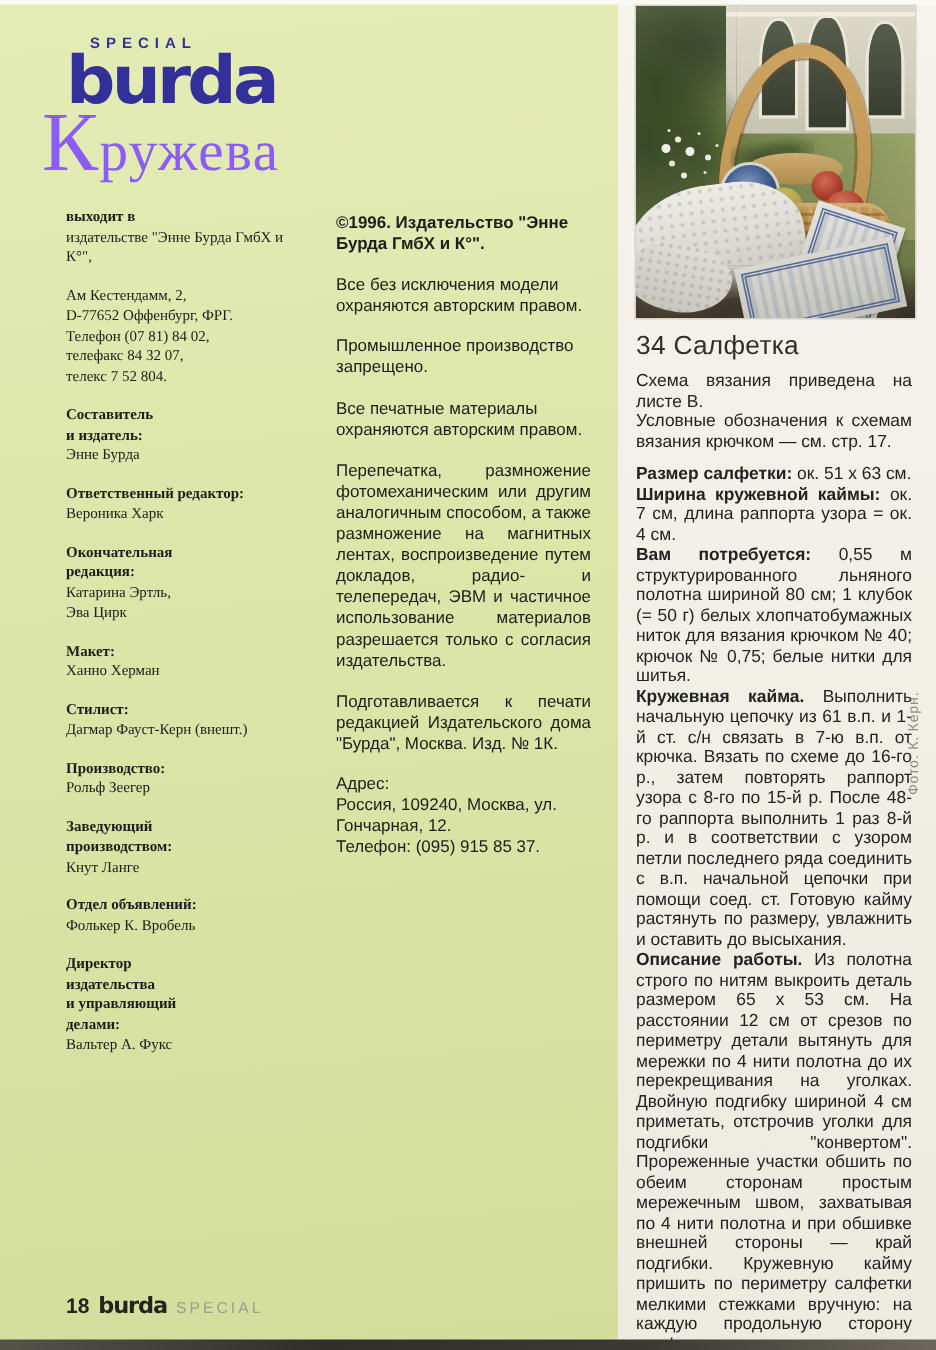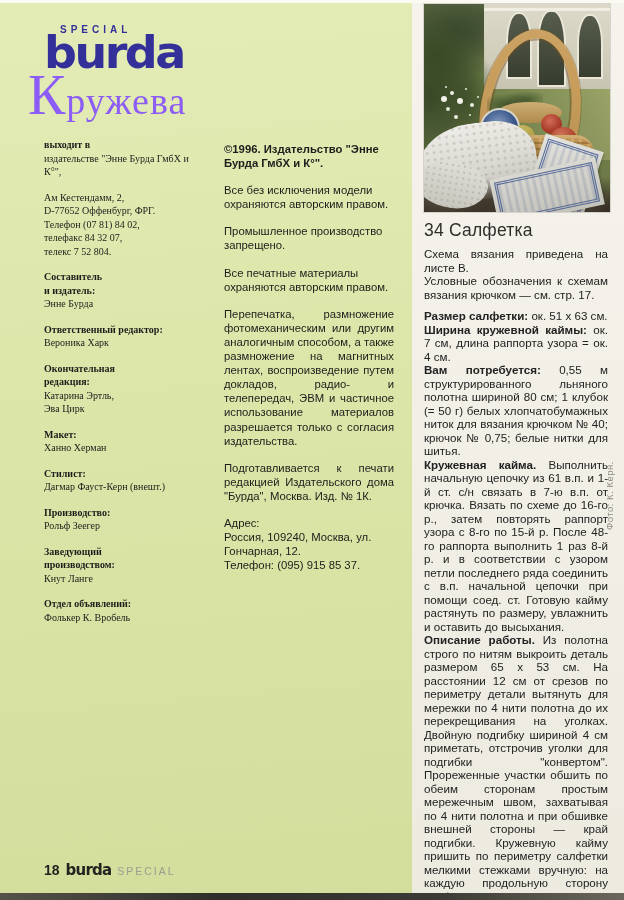--- a/index.html
+++ b/index.html
@@ -188,20 +188,27 @@
       </div>
       <div class="imp-sec">
         <div class="imp-label">Заведующий
 производством:</div>
         <div class="imp-line">Кнут Ланге</div>
       </div>
       <div class="imp-sec">
         <div class="imp-label">Отдел объявлений:</div>
         <div class="imp-line">Фолькер К. Вробель</div>
       </div>
+      <div class="imp-sec">
+        <div class="imp-label">Директор
+издательства
+и управляющий
+делами:</div>
+        <div class="imp-line">Вальтер А. Фукс</div>
+      </div>
     </div>
   <div class="imprint-mid">
       <div class="mc-para"><span class="mc-bold">©1996. Издательство "Энне Бурда ГмбХ и К°".</span></div>
       <div class="mc-para"><span class="mc-text">Все без исключения модели охраняются авторским правом.</span></div>
       <div class="mc-para"><span class="mc-text">Промышленное производство запрещено.</span></div>
       <div class="mc-para"><span class="mc-text">Все печатные материалы охраняются авторским правом.</span></div>
       <div class="mc-para"><span class="mc-text">Перепечатка, размножение фотомеханическим или другим аналогичным способом, а также размножение на магнитных лентах, воспроизведение путем докладов, радио- и телепередач, ЭВМ и частичное использование материалов разрешается только с согласия издательства.</span></div>
       <div class="mc-para"><span class="mc-text">Подготавливается к печати редакцией Издательского дома "Бурда", Москва. Изд. № 1К.</span></div>
       <div class="mc-para"><span class="mc-text">Адрес:
 Россия, 109240, Москва, ул. Гончарная, 12.

